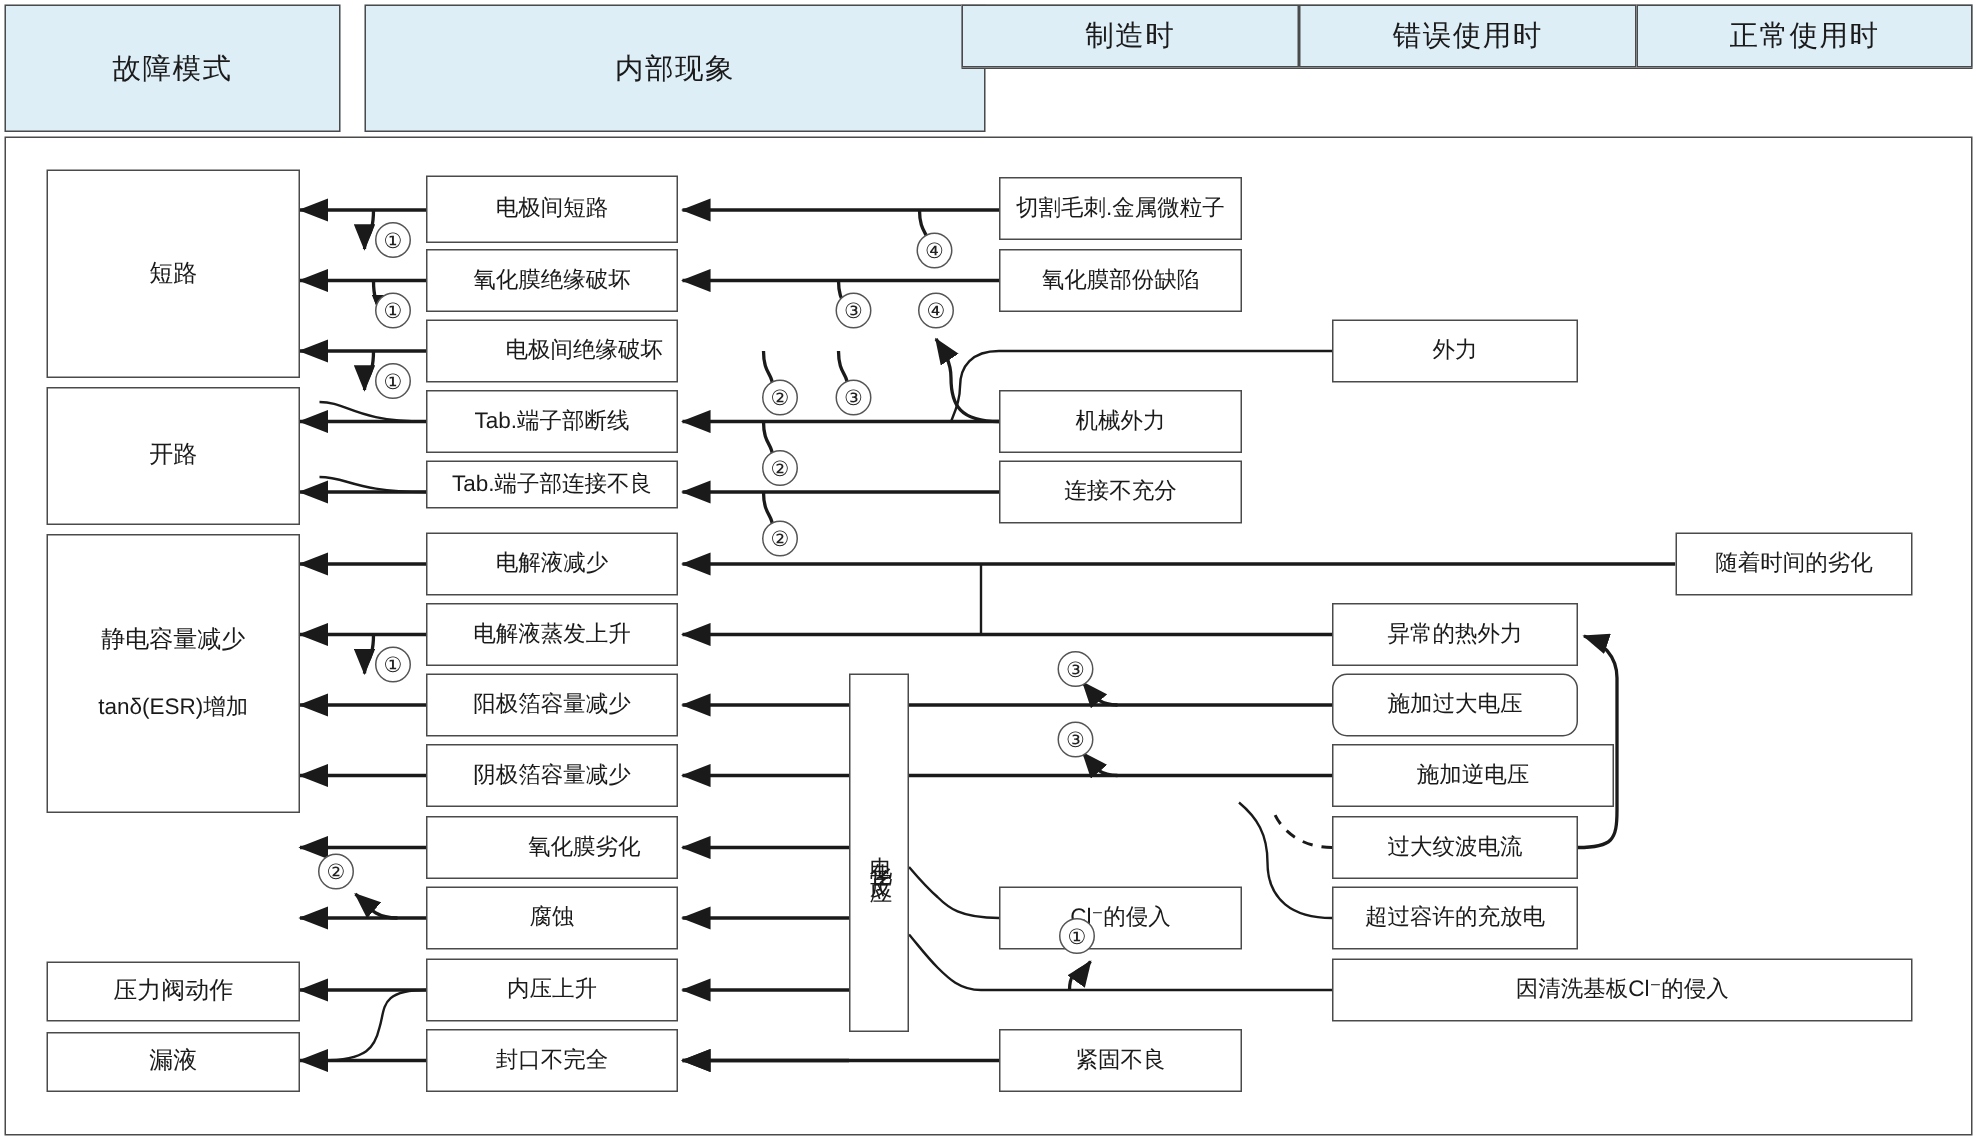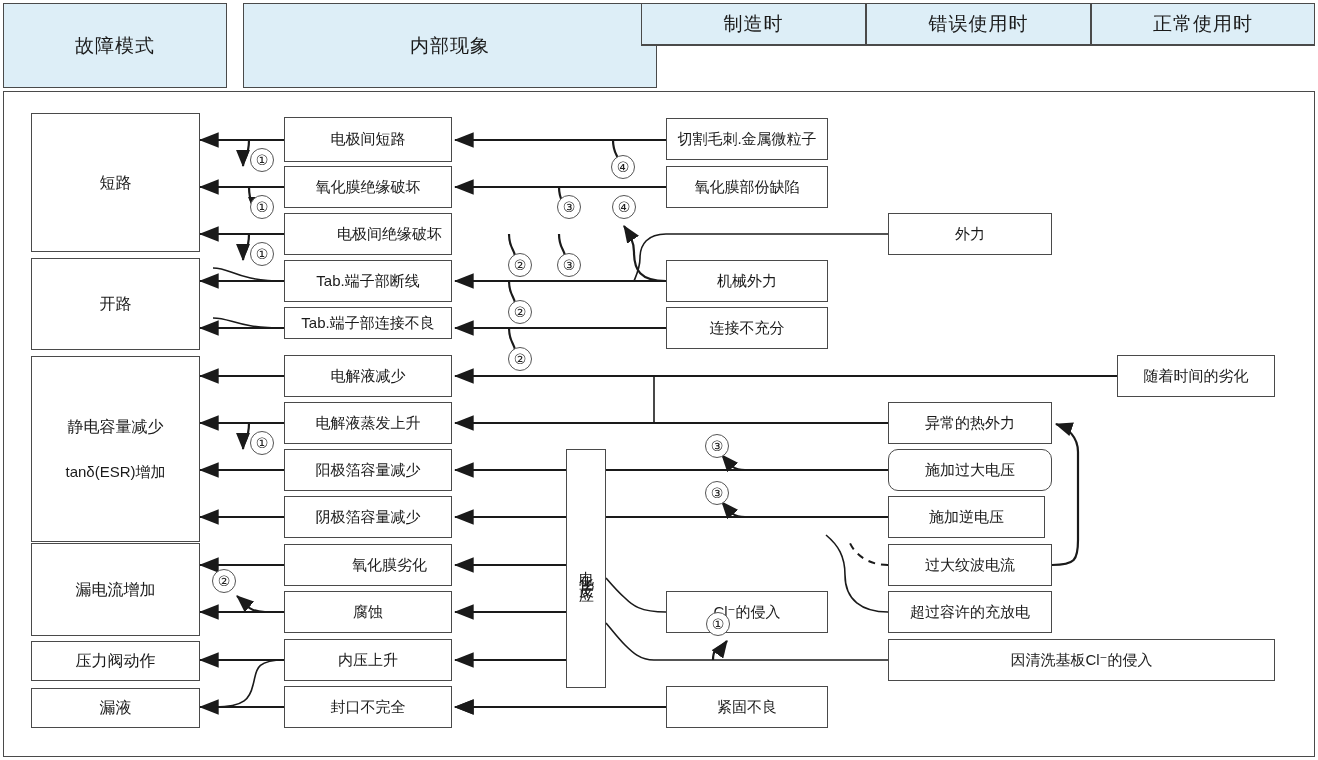--- a/index.html
+++ b/index.html
@@ -151,23 +151,20 @@
   <div class="bx mode" style="left:31px;top:113px;width:169px;height:139px;">
     <span>短路</span>
   </div>
   <div class="bx mode" style="left:31px;top:258px;width:169px;height:92px;">
     <span>开路</span>
   </div>
   <div class="bx mode stack" style="left:31px;top:356px;width:169px;height:186px;">
     <span>静电容量减少</span>
     <span class="tan">tanδ(ESR)增加</span>
   </div>
-  <div class="bx mode" style="left:31px;top:543px;width:169px;height:93px;">
-    <span>漏电流增加</span>
-  </div>
   <div class="bx mode" style="left:31px;top:641px;width:169px;height:40px;">
     <span>压力阀动作</span>
   </div>
   <div class="bx mode" style="left:31px;top:688px;width:169px;height:40px;">
     <span>漏液</span>
   </div>
 
   <div class="bx" style="left:284px;top:117px;width:168px;height:45px;">
     <span>电极间短路</span>
     </div>
@@ -233,21 +230,21 @@
 
   <div class="bx" style="left:888px;top:213px;width:164px;height:42px;">
     <span>外力</span>
     </div>
   <div class="bx" style="left:888px;top:402px;width:164px;height:42px;">
     <span>异常的热外力</span>
     </div>
   <div class="bx" style="left:888px;top:449px;width:164px;height:42px;border-radius:10px;">
     <span>施加过大电压</span>
     </div>
-  <div class="bx" style="left:888px;top:496px;width:157px;height:42px;">
+  <div class="bx" style="left:888px;top:496px;width:188px;height:42px;">
     <span>施加逆电压</span>
     </div>
   <div class="bx" style="left:888px;top:544px;width:164px;height:42px;">
     <span>过大纹波电流</span>
     </div>
   <div class="bx" style="left:888px;top:591px;width:164px;height:42px;">
     <span>超过容许的充放电</span>
     </div>
   <div class="bx" style="left:888px;top:639px;width:387px;height:42px;">
     <span>因清洗基板Cl⁻的侵入</span>

